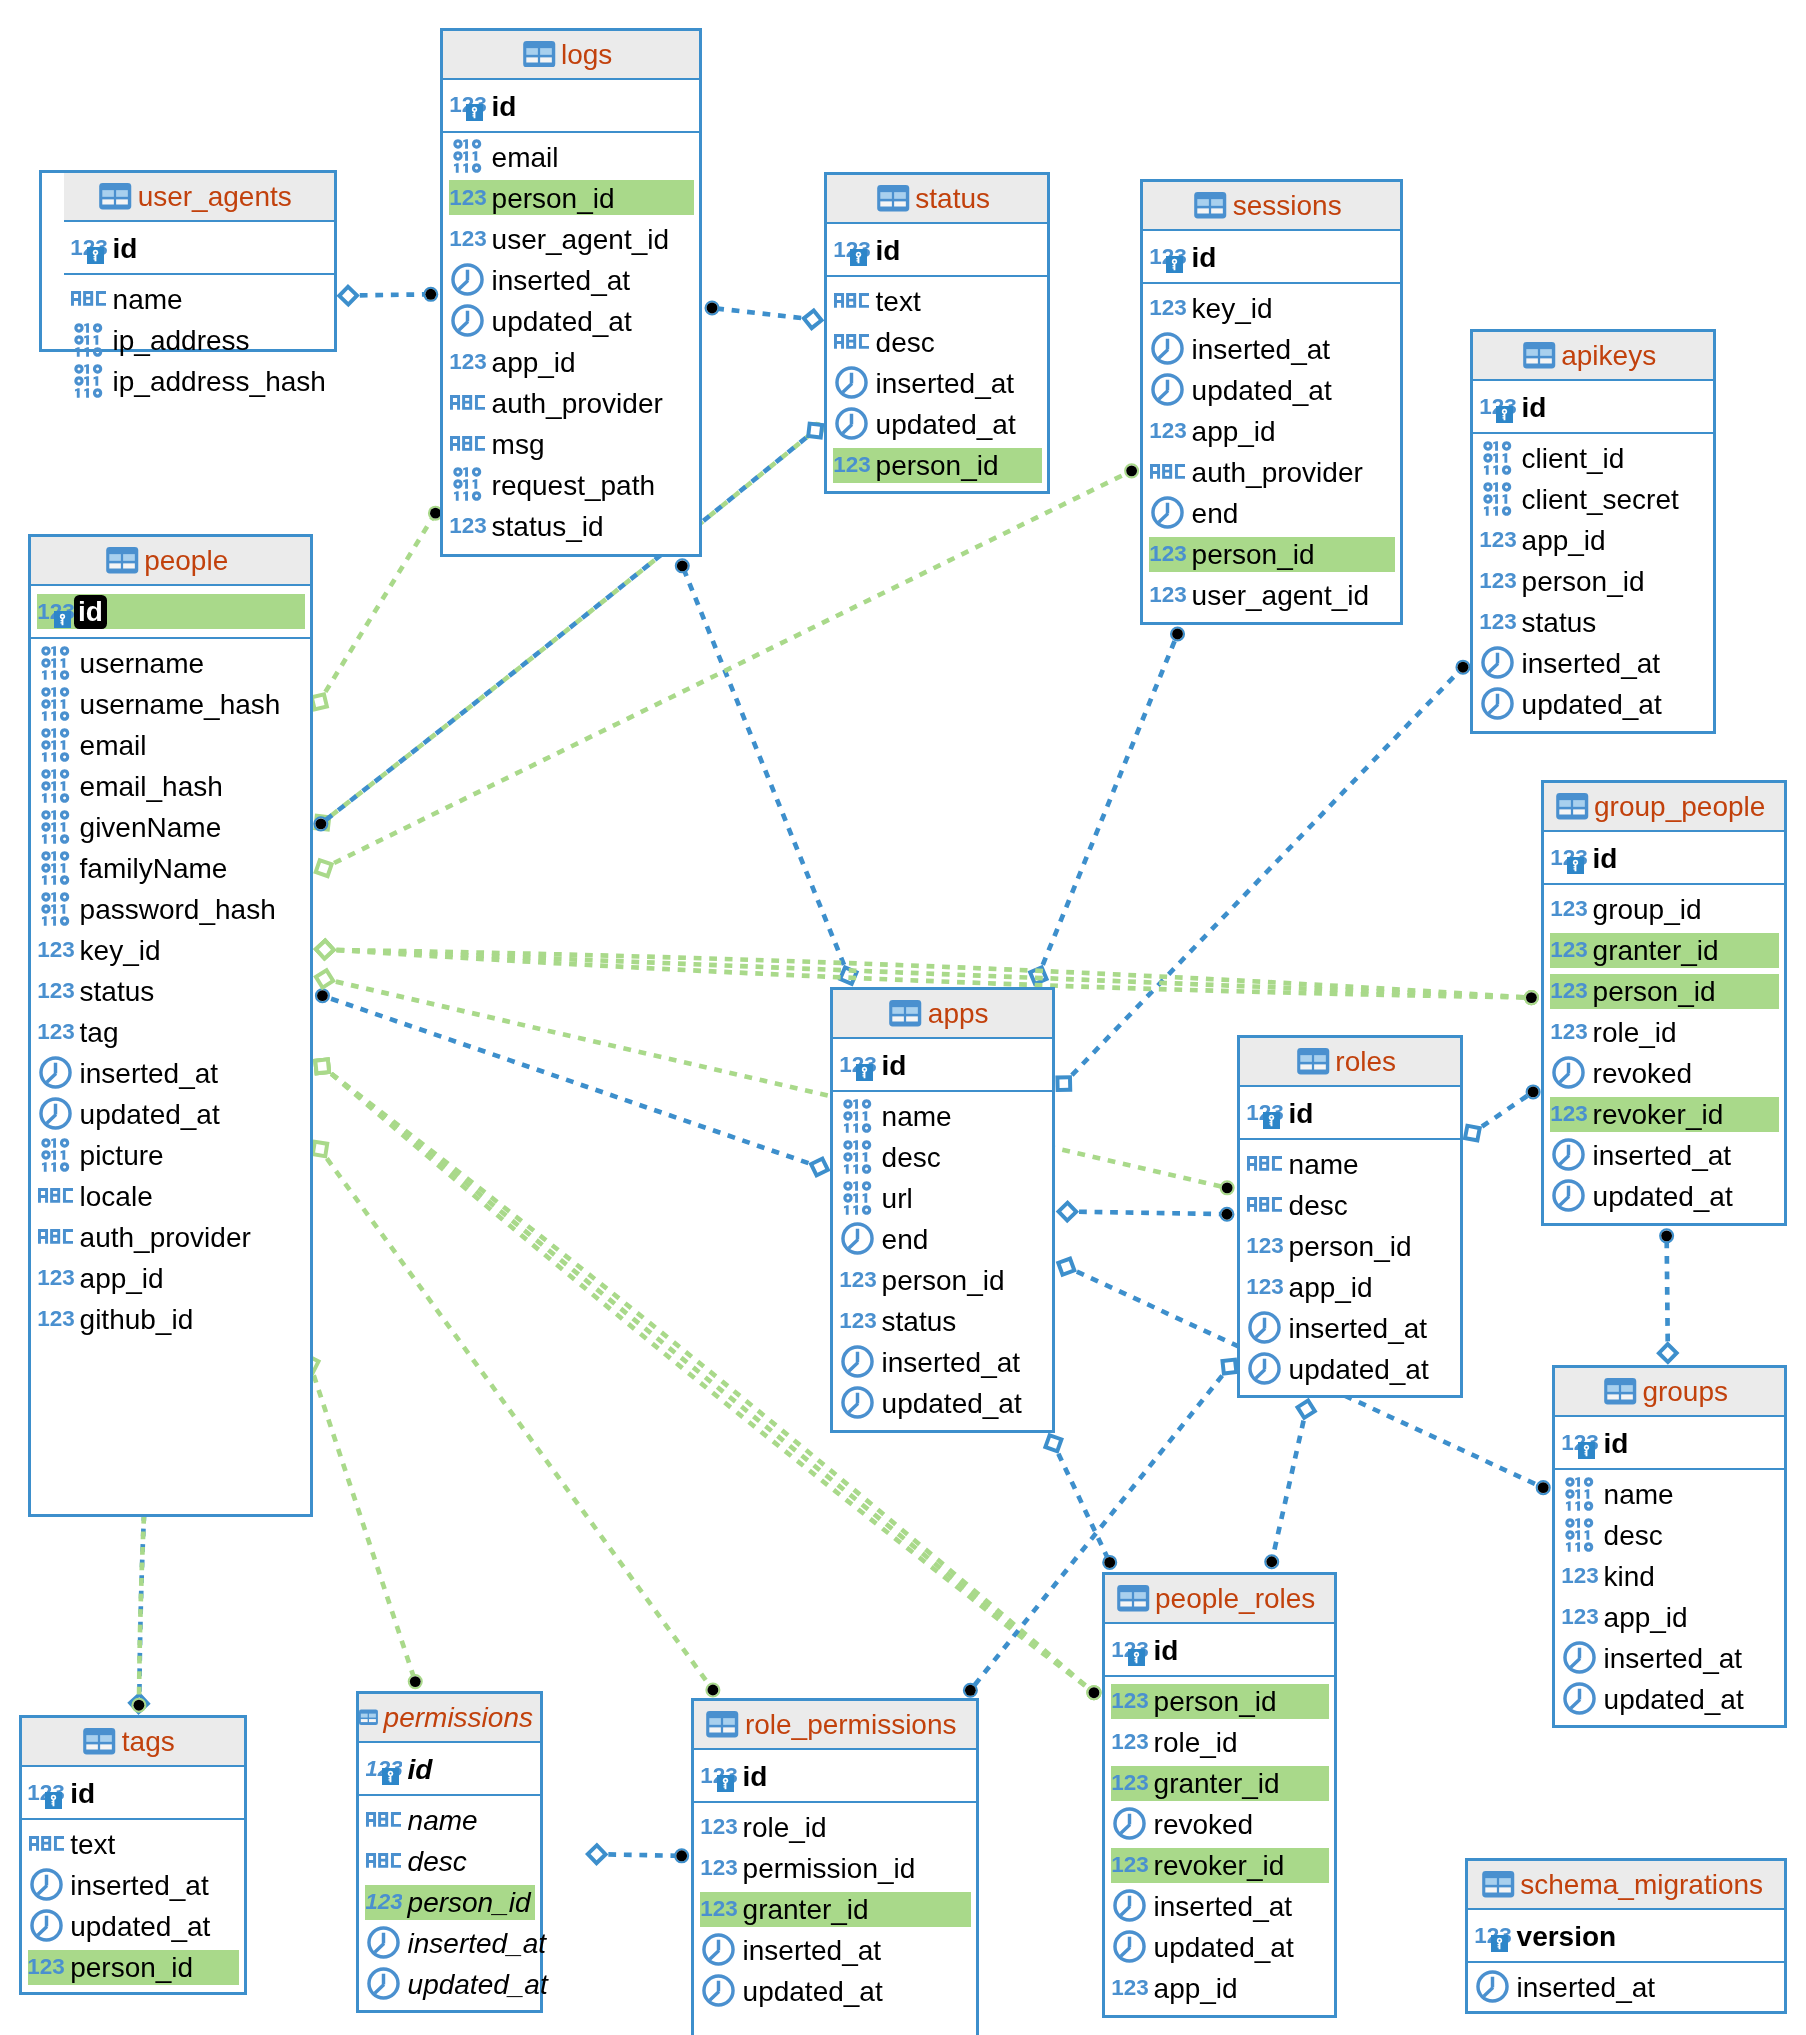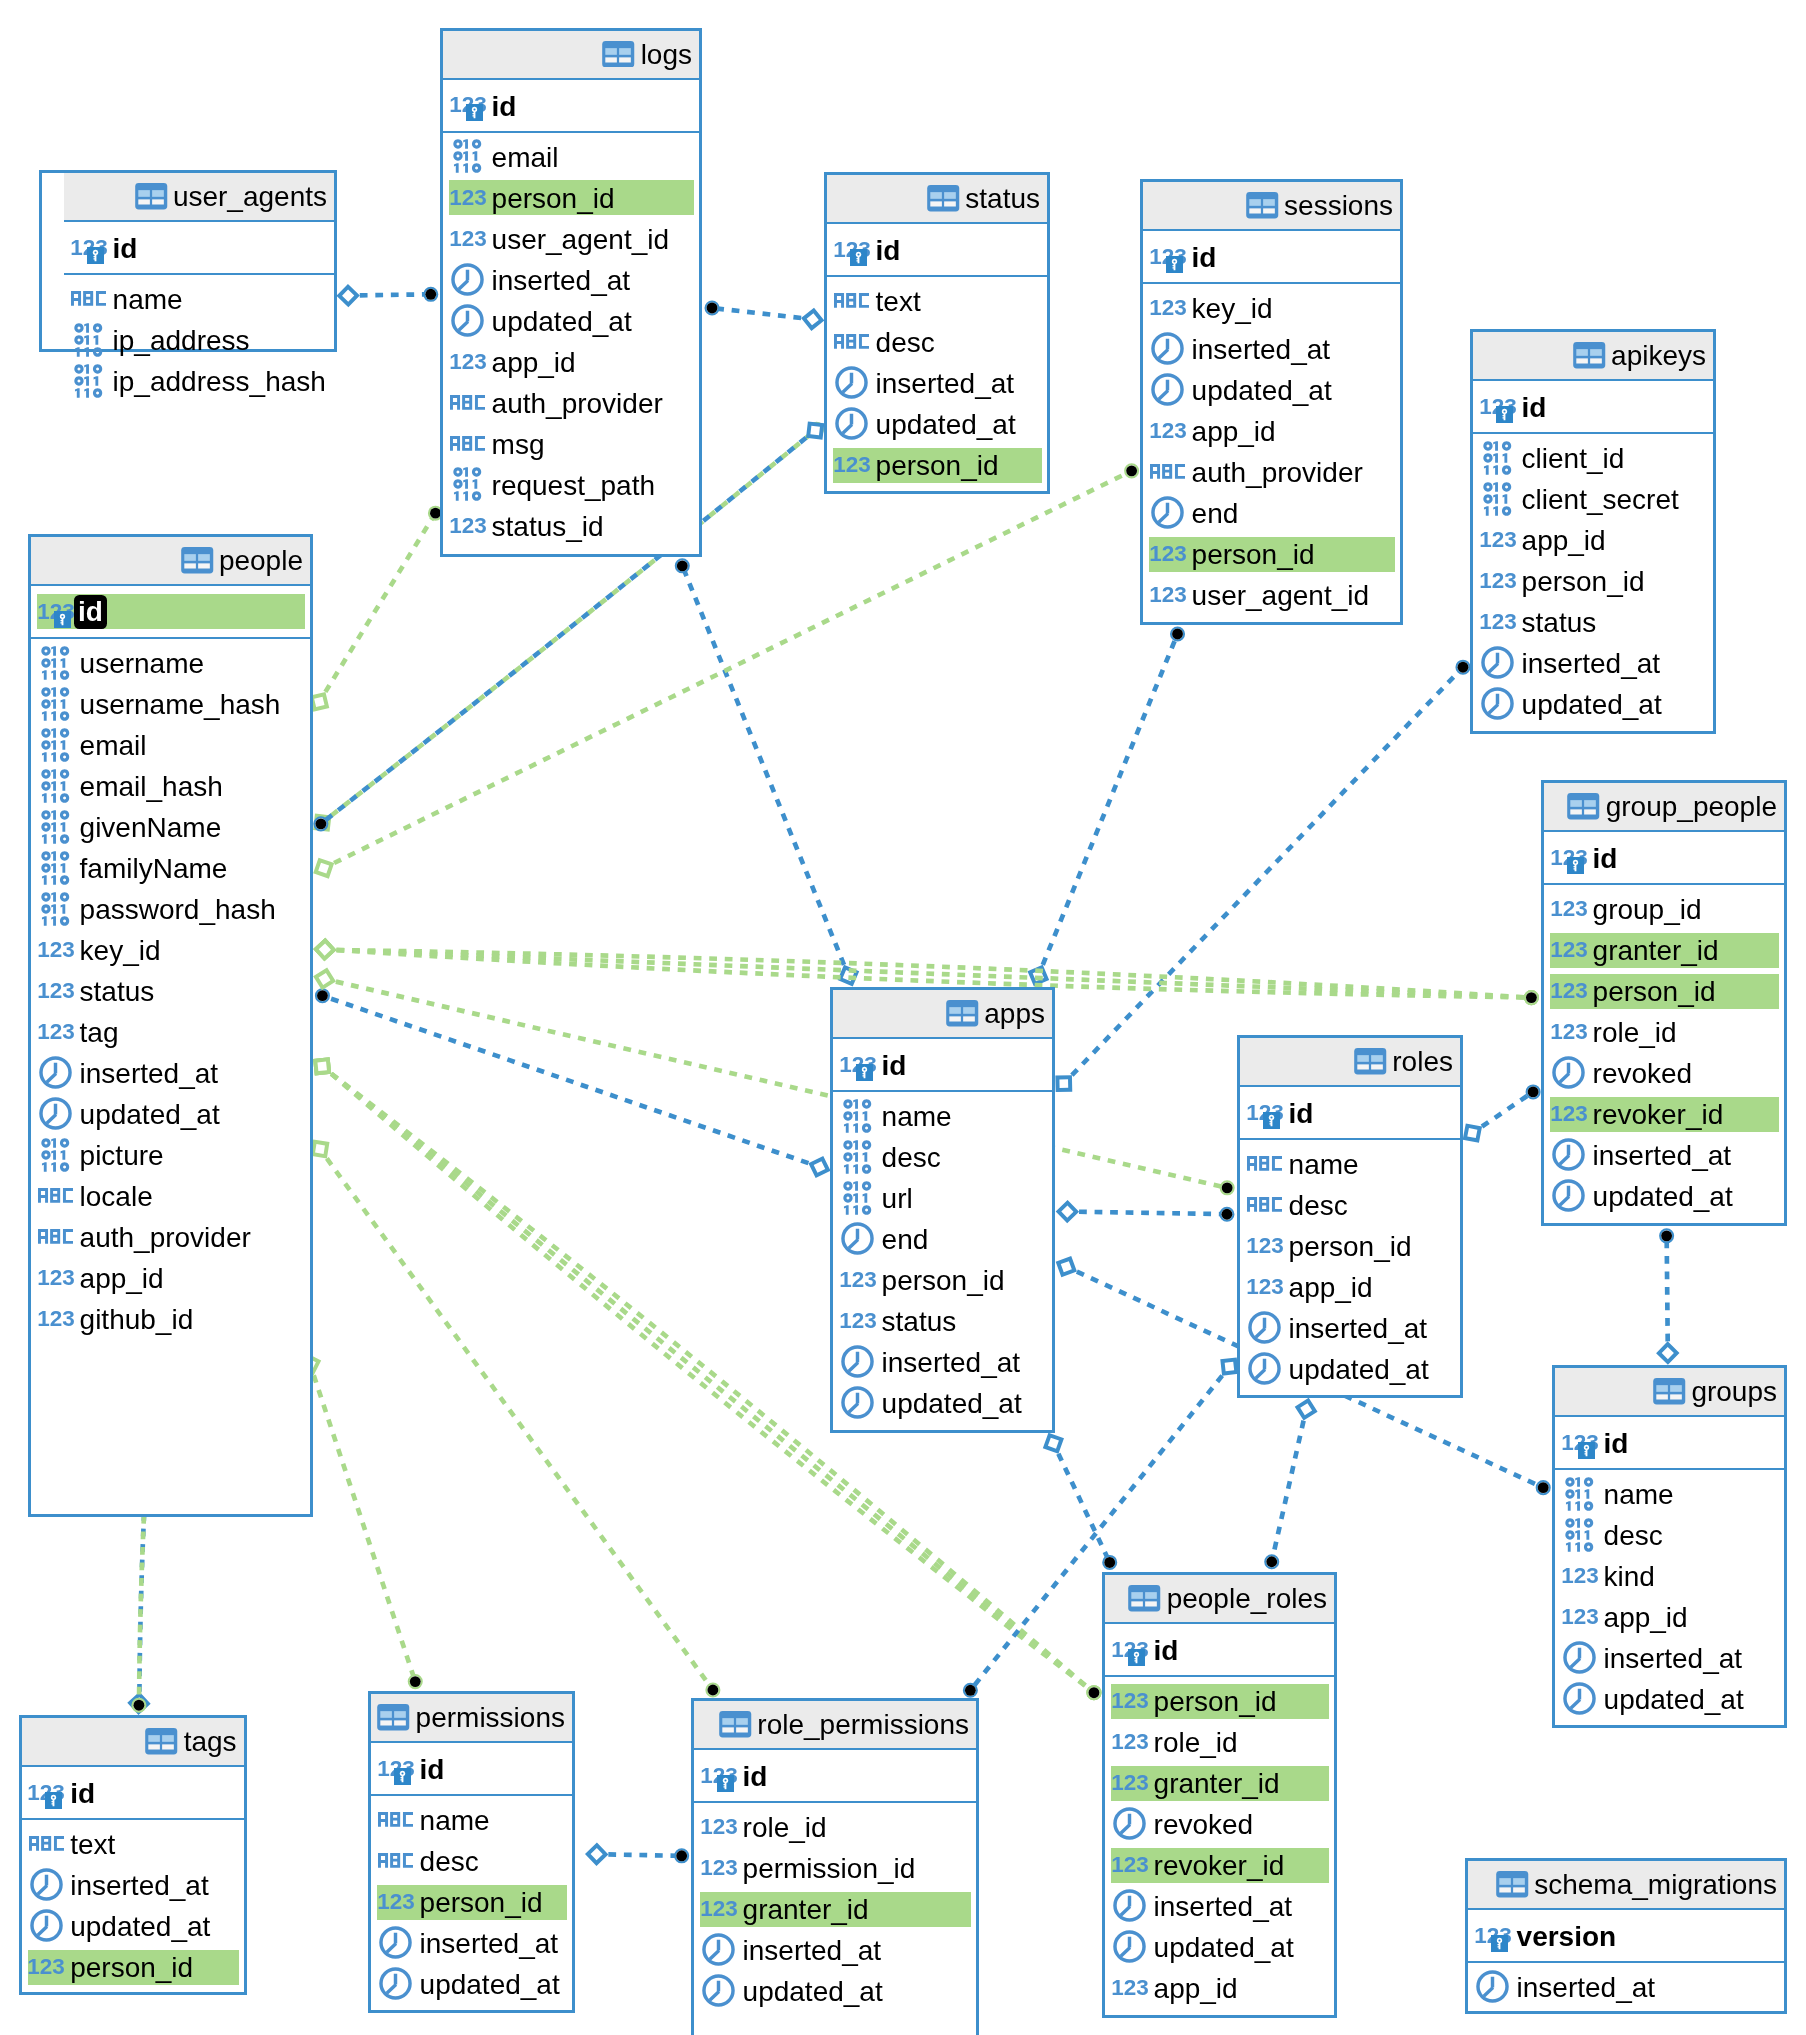--- a/index.html
+++ b/index.html
@@ -1,21 +1,21 @@
 <!DOCTYPE html>
 <html style="font-size:12.4px"><head>
 <meta charset="utf-8">
 <title>ER diagram</title>
 <style>
 html,body{margin:0;padding:0;background:#fff;}
 body{font-family:"Liberation Sans",sans-serif;}
 #canvas{position:relative;width:1807px;height:2035px;overflow:hidden;background:#fff;}
 #wires{position:absolute;left:0;top:0;}
 .tbl{position:absolute;box-sizing:border-box;border:3.9px solid #3d8fcc;background:#fff;z-index:5;}
-.hdr{height:47px;background:#ebebeb;border-bottom:2.3px solid #3d8fcc;display:flex;align-items:center;justify-content:flex-end;font-size:28px;color:#000000;line-height:1;}
+.hdr{height:47px;background:#ebebeb;border-bottom:2.3px solid #3d8fcc;display:flex;align-items:center;justify-content:center;font-size:28px;color:#c2410c;line-height:1;}
 .hdr .tname{margin-left:5.4px;margin-right:7px;position:relative;top:0.8px;}
 .pkwrap{height:51px;border-bottom:2.3px solid #3d8fcc;display:flex;align-items:center;}
 .body{padding-top:3.3px;}
 .row,.pkrow{height:41px;display:flex;align-items:center;position:relative;padding-left:6.2px;box-sizing:border-box;}
 .pkrow{height:35px;width:100%;}
 .hlbg{position:absolute;left:6.2px;right:5.1px;top:3.4px;height:35px;background:#a9d98a;}
 .pkrow .hlbg{top:0;height:35px;}
 .ico{width:37px;flex:0 0 37px;margin-right:5.4px;display:flex;align-items:center;justify-content:center;position:relative;z-index:1;}
 .lbl{font-size:28px;color:#000;line-height:1;white-space:nowrap;position:relative;z-index:1;top:1.6px;}
 .bold{font-weight:bold;}
@@ -1462,21 +1462,21 @@
           <span class="hlbg"></span>
           <span class="ico">
             <svg width="36" height="15.5" viewBox="0 0 46 20">
               <text x="23" y="19.5" text-anchor="middle" font-family="Liberation Sans,sans-serif" font-size="29" font-weight="bold" fill="#4a90cf">123</text>
             </svg>
           </span>
           <span class="lbl">person_id</span>
         </div>
       </div>
     </div>
-<div class="tbl" style="left:368px;top:1691px;width:207px;height:322px;">
+<div class="tbl" style="left:356px;top:1691px;width:187px;height:322px;font-style:italic;">
       <div class="hdr">
         <svg width="33" height="26.4" viewBox="0 0 42 34">
           <rect x="0" y="0" width="41.3" height="34" rx="4.5" fill="#4a90cf"></rect>
           <rect x="4.0" y="9.2" width="14.9" height="8.6" fill="#a8d0ee"></rect>
           <rect x="21.8" y="9.2" width="15.1" height="8.6" fill="#a8d0ee"></rect>
           <rect x="4.0" y="21.1" width="14.9" height="6.6" fill="#f5f5f5"></rect>
           <rect x="21.8" y="21.1" width="15.1" height="6.6" fill="#f5f5f5"></rect>
         </svg>
         <span class="tname">permissions</span>
       </div>

